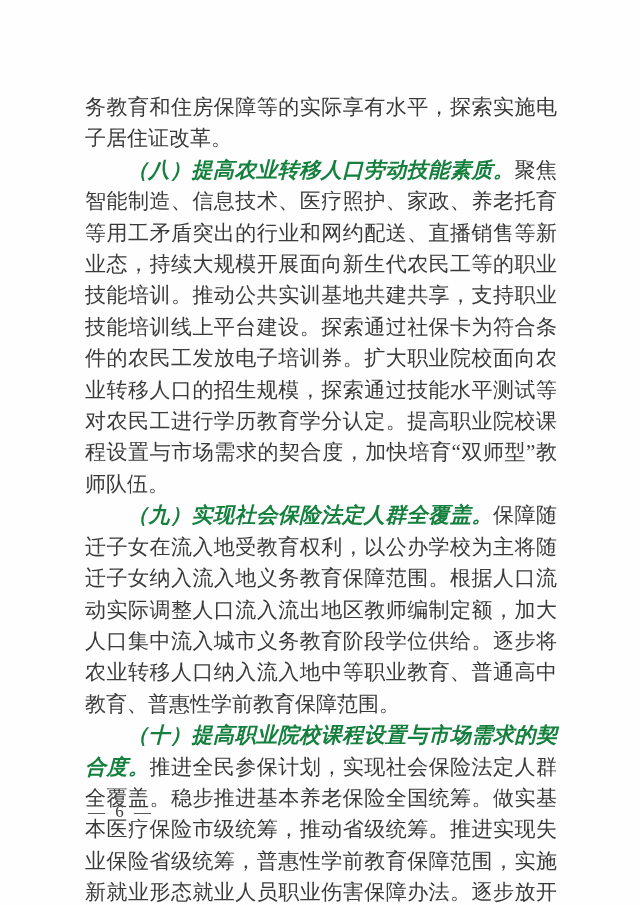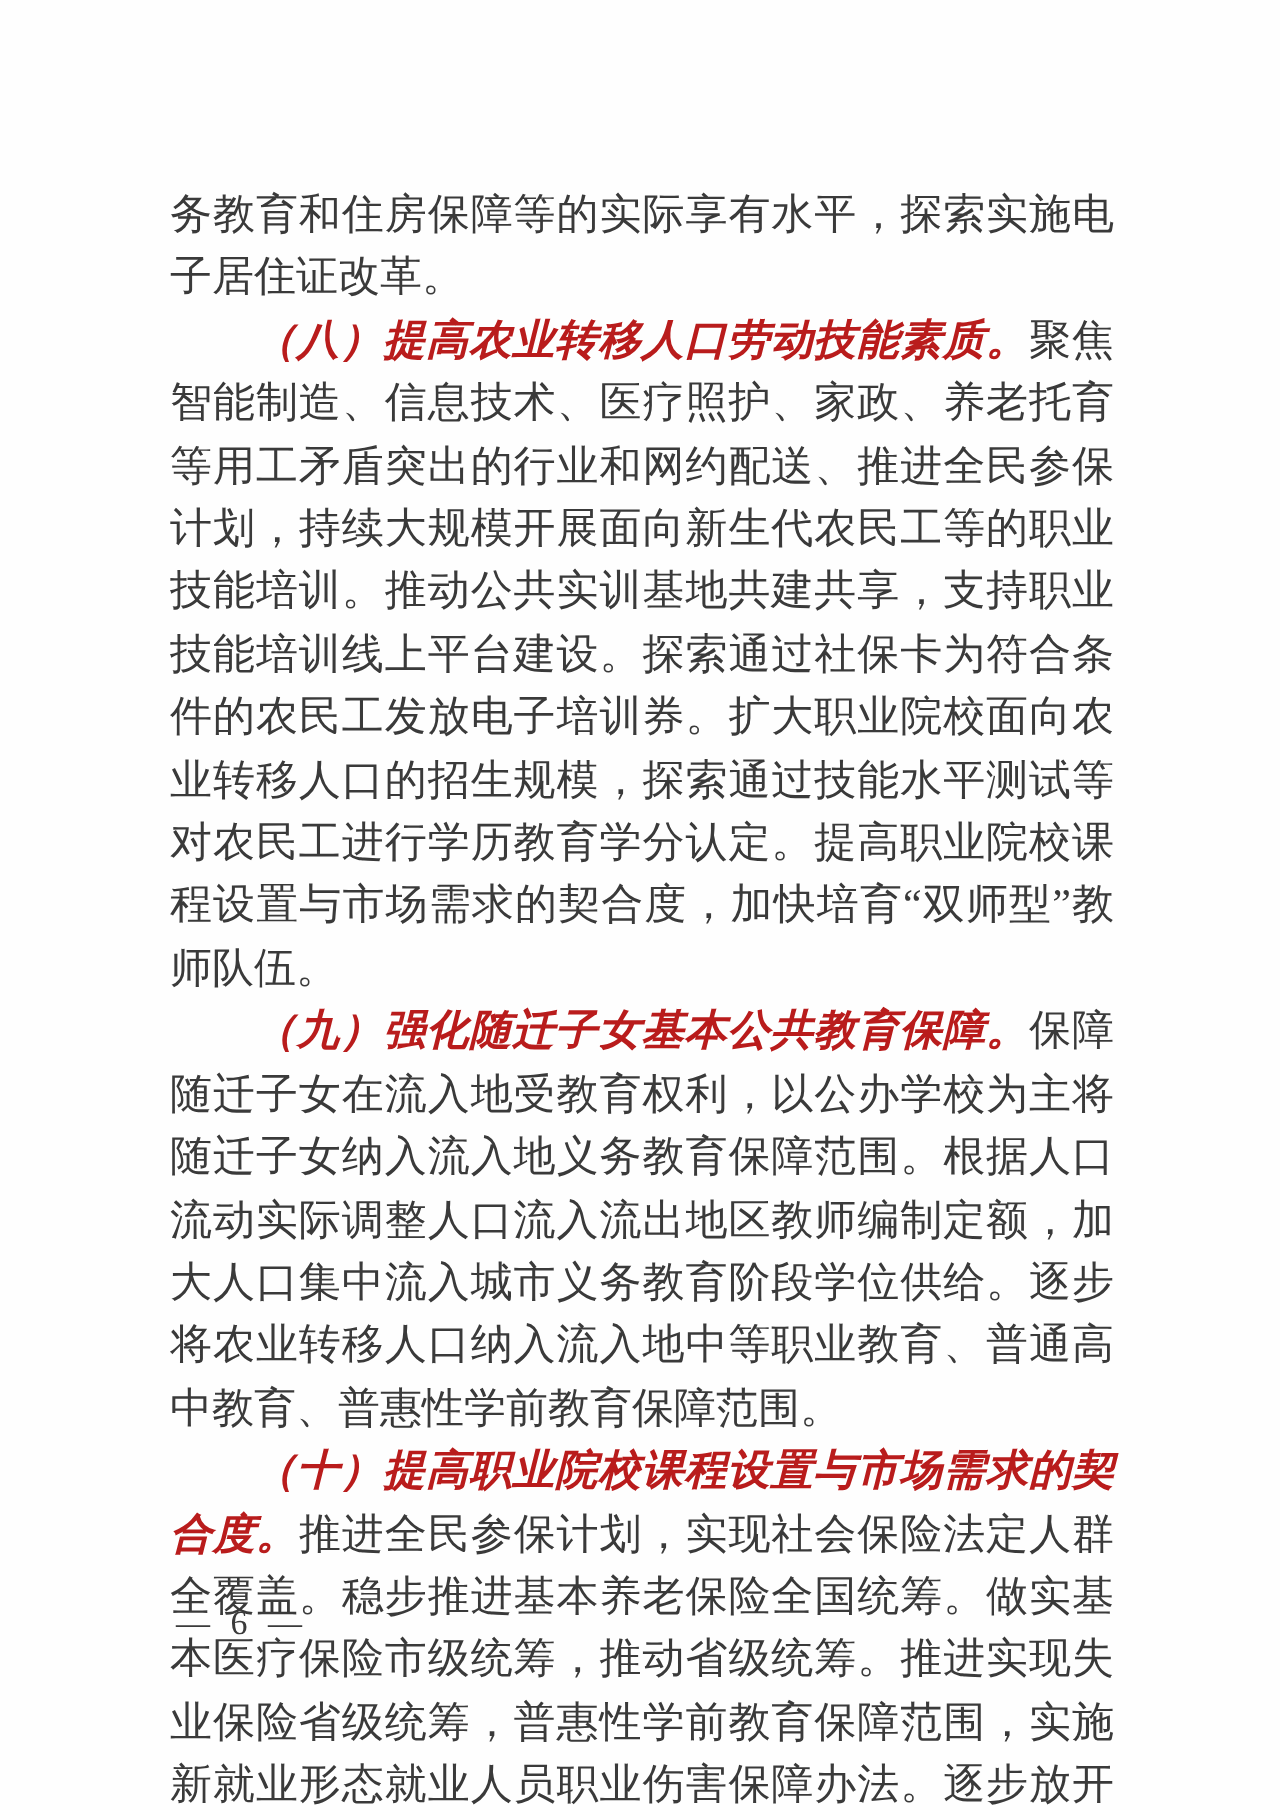--- a/index.html
+++ b/index.html
@@ -32,21 +32,21 @@
     margin: 0;
     padding: 0;
     text-indent: 2em;
   }
   .para.no-indent {
     text-indent: 0;
   }
   .para-heading {
     font-weight: bold;
     font-style: italic;
-    color: #b91c1c;
+    color: #15803d;
   }
   .body-text {
     font-weight: normal;
   }
   .footer {
     position: absolute;
     left: 88px;
     top: 799px;
     font-size: 17px;
     line-height: 26px;
@@ -55,23 +55,23 @@
   }
 </style>
 </head>
 <body>
 
 <div class="page">
   <div class="content">
 
     <p class="para no-indent"><span class="body-text">务教育和住房保障等的实际享有水平，探索实施电子居住证改革。</span></p>
 
-    <p class="para"><span class="para-heading">（八）提高农业转移人口劳动技能素质。</span><span class="body-text">聚焦智能制造、信息技术、医疗照护、家政、养老托育等用工矛盾突出的行业和网约配送、推进全民参保计划，持续大规模开展面向新生代农民工等的职业技能培训。推动公共实训基地共建共享，支持职业技能培训线上平台建设。探索通过社保卡为符合条件的农民工发放电子培训券。扩大职业院校面向农业转移人口的招生规模，探索通过技能水平测试等对农民工进行学历教育学分认定。提高职业院校课程设置与市场需求的契合度，加快培育“双师型”教师队伍。</span></p>
+    <p class="para"><span class="para-heading">（八）提高农业转移人口劳动技能素质。</span><span class="body-text">聚焦智能制造、信息技术、医疗照护、家政、养老托育等用工矛盾突出的行业和网约配送、直播销售等新业态，持续大规模开展面向新生代农民工等的职业技能培训。推动公共实训基地共建共享，支持职业技能培训线上平台建设。探索通过社保卡为符合条件的农民工发放电子培训券。扩大职业院校面向农业转移人口的招生规模，探索通过技能水平测试等对农民工进行学历教育学分认定。提高职业院校课程设置与市场需求的契合度，加快培育“双师型”教师队伍。</span></p>
 
-    <p class="para"><span class="para-heading">（九）强化随迁子女基本公共教育保障。</span><span class="body-text">保障随迁子女在流入地受教育权利，以公办学校为主将随迁子女纳入流入地义务教育保障范围。根据人口流动实际调整人口流入流出地区教师编制定额，加大人口集中流入城市义务教育阶段学位供给。逐步将农业转移人口纳入流入地中等职业教育、普通高中教育、普惠性学前教育保障范围。</span></p>
+    <p class="para"><span class="para-heading">（九）实现社会保险法定人群全覆盖。</span><span class="body-text">保障随迁子女在流入地受教育权利，以公办学校为主将随迁子女纳入流入地义务教育保障范围。根据人口流动实际调整人口流入流出地区教师编制定额，加大人口集中流入城市义务教育阶段学位供给。逐步将农业转移人口纳入流入地中等职业教育、普通高中教育、普惠性学前教育保障范围。</span></p>
 
     <p class="para"><span class="para-heading">（十）提高职业院校课程设置与市场需求的契合度。</span><span class="body-text">推进全民参保计划，实现社会保险法定人群全覆盖。稳步推进基本养老保险全国统筹。做实基本医疗保险市级统筹，推动省级统筹。推进实现失业保险省级统筹，普惠性学前教育保障范围，实施新就业形态就业人员职业伤害保障办法。逐步放开放宽居民在常住地或就业地参加社会保险的户籍限制。加强社会保险、基本医疗保险关系转移接续，完善全国统一的社会保险和医疗保障信息服务</span></p>
 
   </div>
 
   <div class="footer">
     <span>— 6 —</span>
   </div>
 </div>
 

